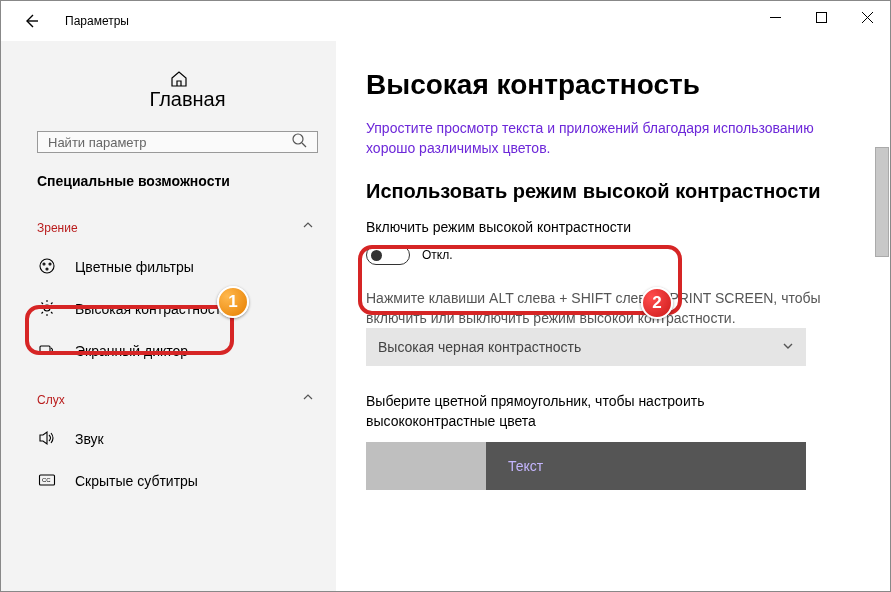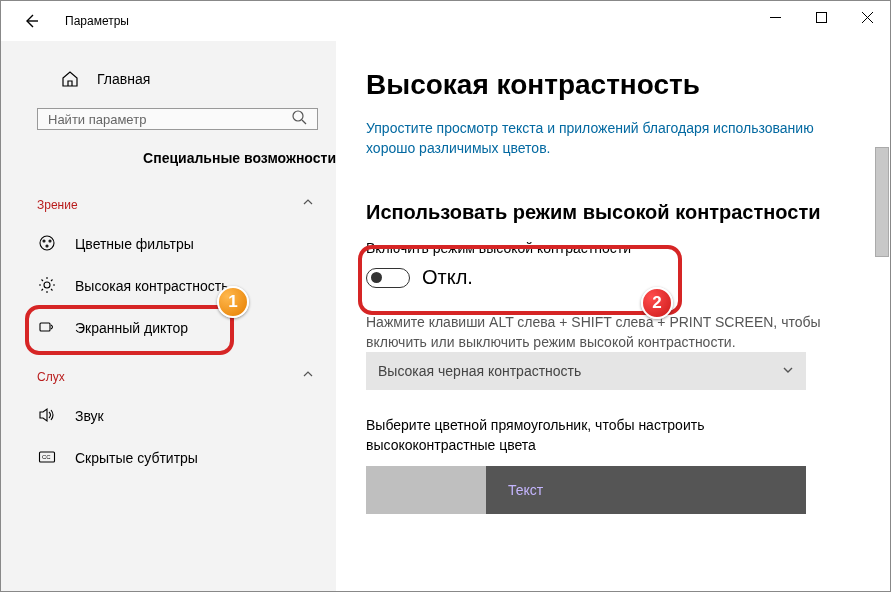--- a/index.html
+++ b/index.html
@@ -10,47 +10,47 @@
   .titlebar .back { width: 24px; height: 24px; display: flex; align-items: center; justify-content: center; color: #000; }
   .titlebar .title { margin-left: 22px; font-size: 12px; color: #000; }
   .win-controls { position: absolute; right: 0; top: 0; display: flex; }
   .win-controls div { width: 46px; height: 32px; display: flex; align-items: center; justify-content: center; }
   .win-controls svg { stroke: #000; stroke-width: 1; fill: none; }
 
   .main { display: flex; height: calc(100% - 40px); }
 
   
   .sidebar { width: 335px; background: #f3f3f3; padding-top: 20px; border-top: 1px solid #f3f3f3; }
-  .home-row { display: flex; align-items: center; padding: 8px 0 8px 60px; font-size: 14px; }
+  .home-row { display: flex; align-items: center; padding: 8px 0 8px 38px; font-size: 20px; flex-direction: column; }
   .home-row .icon { width: 20px; margin-right: 16px; display: flex; align-items: center; }
   .search-box { margin: 12px 18px 18px 36px; height: 22px; border: 1px solid #999; background: #fafafa; display: flex; align-items: center; padding: 0 10px; font-size: 13px; color: #666; position: relative; }
   .search-box .sicon { position: absolute; right: 10px; }
-  .section-title { font-weight: 600; font-size: 14px; padding: 2px 0 18px 36px; text-align: right; }
+  .section-title { font-weight: 600; font-size: 14px; padding: 2px 0 18px 36px; }
   .group-header { font-size: 12px; color: #b91c1c; padding: 14px 0 10px 36px; position: relative; }
   .group-header .chev { position: absolute; right: 22px; top: 12px; }
   .nav-item { display: flex; align-items: flex-end; padding: 12px 0 12px 36px; font-size: 14px; color: #000; }
   .nav-item .icon { width: 20px; margin-right: 18px; display: flex; align-items: center; justify-content: center; }
 
   
   .callout-box { position: absolute; border: 4px solid #d62525; border-radius: 14px; pointer-events: none; }
   .badge { position: absolute; width: 32px; height: 32px; border-radius: 50%; display: flex; align-items: center; justify-content: center; color: #fff; font-weight: 700; font-size: 17px; border: 2px solid #fff; box-shadow: 0 1px 3px rgba(0,0,0,.4); }
   .badge.b1 { background: radial-gradient(circle at 30% 30%, #ffb84d, #e67e00); }
   .badge.b2 { background: radial-gradient(circle at 30% 30%, #ff4d4d, #cc1a1a); }
 
   
   .content { flex: 1; padding: 28px 30px 0 30px; position: relative; overflow: hidden; }
   .content h1 { font-size: 28px; font-weight: 600; margin-bottom: 18px; }
-  .content .desc { font-size: 14px; color: #0369a1; line-height: 1.4; margin-bottom: 43px; max-width: 470px; }
+  .content .desc { font-size: 14px; color: #6d28d9; line-height: 1.4; margin-bottom: 22px; max-width: 470px; }
   .content h2 { font-size: 20px; font-weight: 600; margin-bottom: 16px; }
   .toggle-block { margin-bottom: 24px; }
   .toggle-label { font-size: 14px; margin-bottom: 10px; }
   .toggle-row { display: flex; align-items: center; gap: 12px; }
   .toggle { width: 44px; height: 20px; border: 1px solid #333; border-radius: 10px; position: relative; background: #fff; }
   .toggle .knob { width: 11px; height: 11px; background: #333; border-radius: 50%; position: absolute; left: 4px; top: 3.5px; }
-  .toggle-state { font-size: 20px; }
+  .toggle-state { font-size: 12px; }
   .hint { font-size: 14px; color: #555; margin-top: 14px; max-width: 470px; line-height: 1.4; }
   .sub-label { font-size: 14px; margin-top: 26px; margin-bottom: 10px; }
   .select-box { width: 440px; height: 38px; background: #e5e5e5; border: none; display: flex; align-items: center; justify-content: space-between; padding: 10px 12px; font-size: 14px; color: #444; }
   .color-row { width: 440px; height: 48px; background: #555; display: flex; align-items: center; margin-top: 10px; }
   .color-swatch { width: 120px; height: 48px; background: #bfbfbf; }
   .color-label { color: #c4b5fd; font-size: 14px; margin-left: 22px; }
 
   .scrollbar { position: absolute; right: 0; top: 68px; width: 16px; height: 400px; background: transparent; }
   .scroll-thumb { width: 14px; height: 110px; background: #c8c8c8; border: 1px solid #aaa; margin: 38px auto 0; }
 </style>

